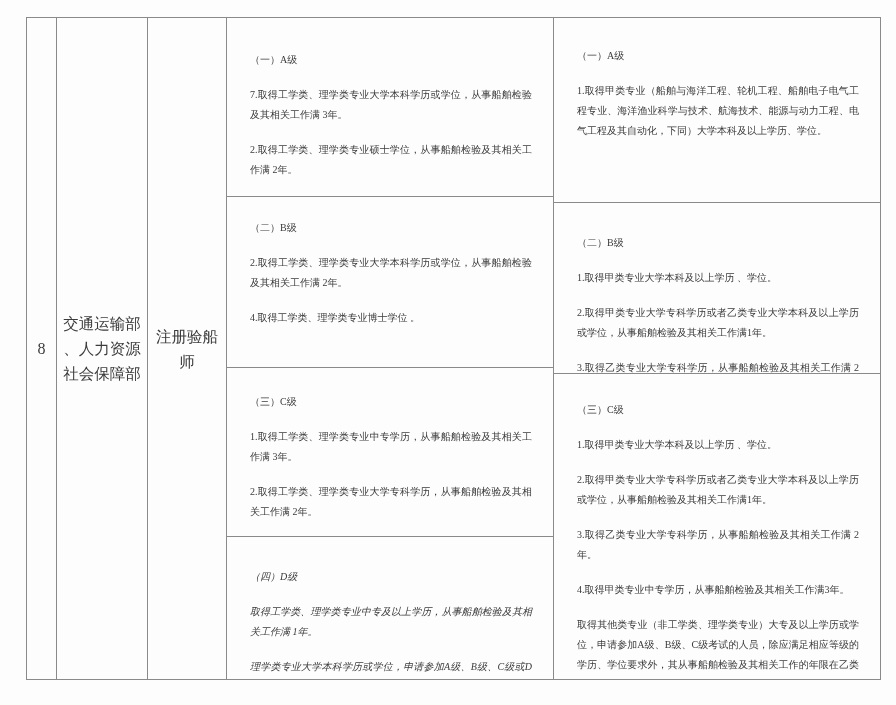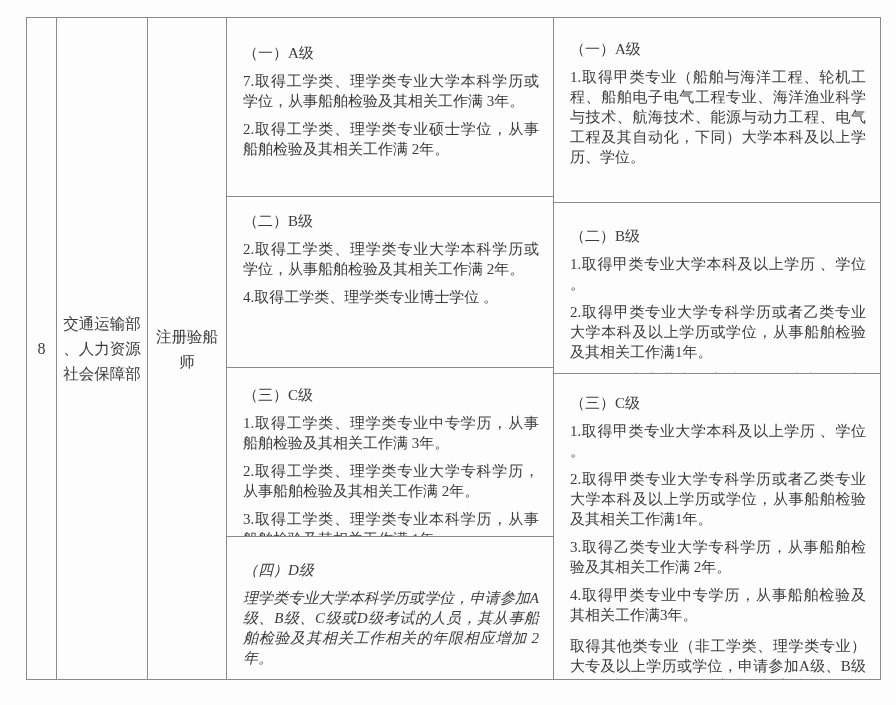--- a/index.html
+++ b/index.html
@@ -57,22 +57,22 @@
   .col-num .vcenter { font-size: 16px; }
 
   .cell {
     box-sizing: border-box;
     border-bottom: 1px solid #8a8a8a;
     padding: 8px 6px 0 8px;
     overflow: hidden;
   }
   .cell:last-child { border-bottom: none; }
   .cell p {
-    margin: 8px;
-    font-size: 15px;
+    margin: 15px;
+    font-size: 10px;
     line-height: 20px;
     text-align: justify;
     line-break: anywhere;
   }
   .cell p.heading { text-align: left; }
   .c4a { height: 179px; padding-top: 17px; }
   .c4b { height: 171px; padding-top: 6px; }
   .c4c { height: 169px; padding-top: 9px; }
   .c4d { height: 144px; padding-top: 15px; font-style: italic; }
   .c5a { height: 185px; padding-top: 13px; }
@@ -110,20 +110,21 @@
         <p>4.取得工学类、理学类专业博士学位 。</p>
       </div>
       <div class="cell c4c">
         <p class="heading">（三）C级</p>
         <p>1.取得工学类、理学类专业中专学历，从事船舶检验及其相关工作满 3年。</p>
         <p>2.取得工学类、理学类专业大学专科学历，从事船舶检验及其相关工作满 2年。</p>
         <p>3.取得工学类、理学类专业本科学历，从事船舶检验及其相关工作满 1年。</p>
       </div>
       <div class="cell c4d">
         <p class="heading">（四）D级</p>
+        <p>取得工学类、理学类专业中专及以上学历，从事船舶检验及其相关工作满 1年。</p>
         <p>理学类专业大学本科学历或学位，申请参加A级、B级、C级或D级考试的人员，其从事船舶检验及其相关工作相关的年限相应增加 2年。</p>
       </div>
     </div>
 
     <div class="col col-req-b">
       <div class="cell c5a">
         <p class="heading">（一）A级</p>
         <p>1.取得甲类专业（船舶与海洋工程、轮机工程、船舶电子电气工程专业、海洋渔业科学与技术、航海技术、能源与动力工程、电气工程及其自动化，下同）大学本科及以上学历、学位。</p>
       </div>
       <div class="cell c5b">

